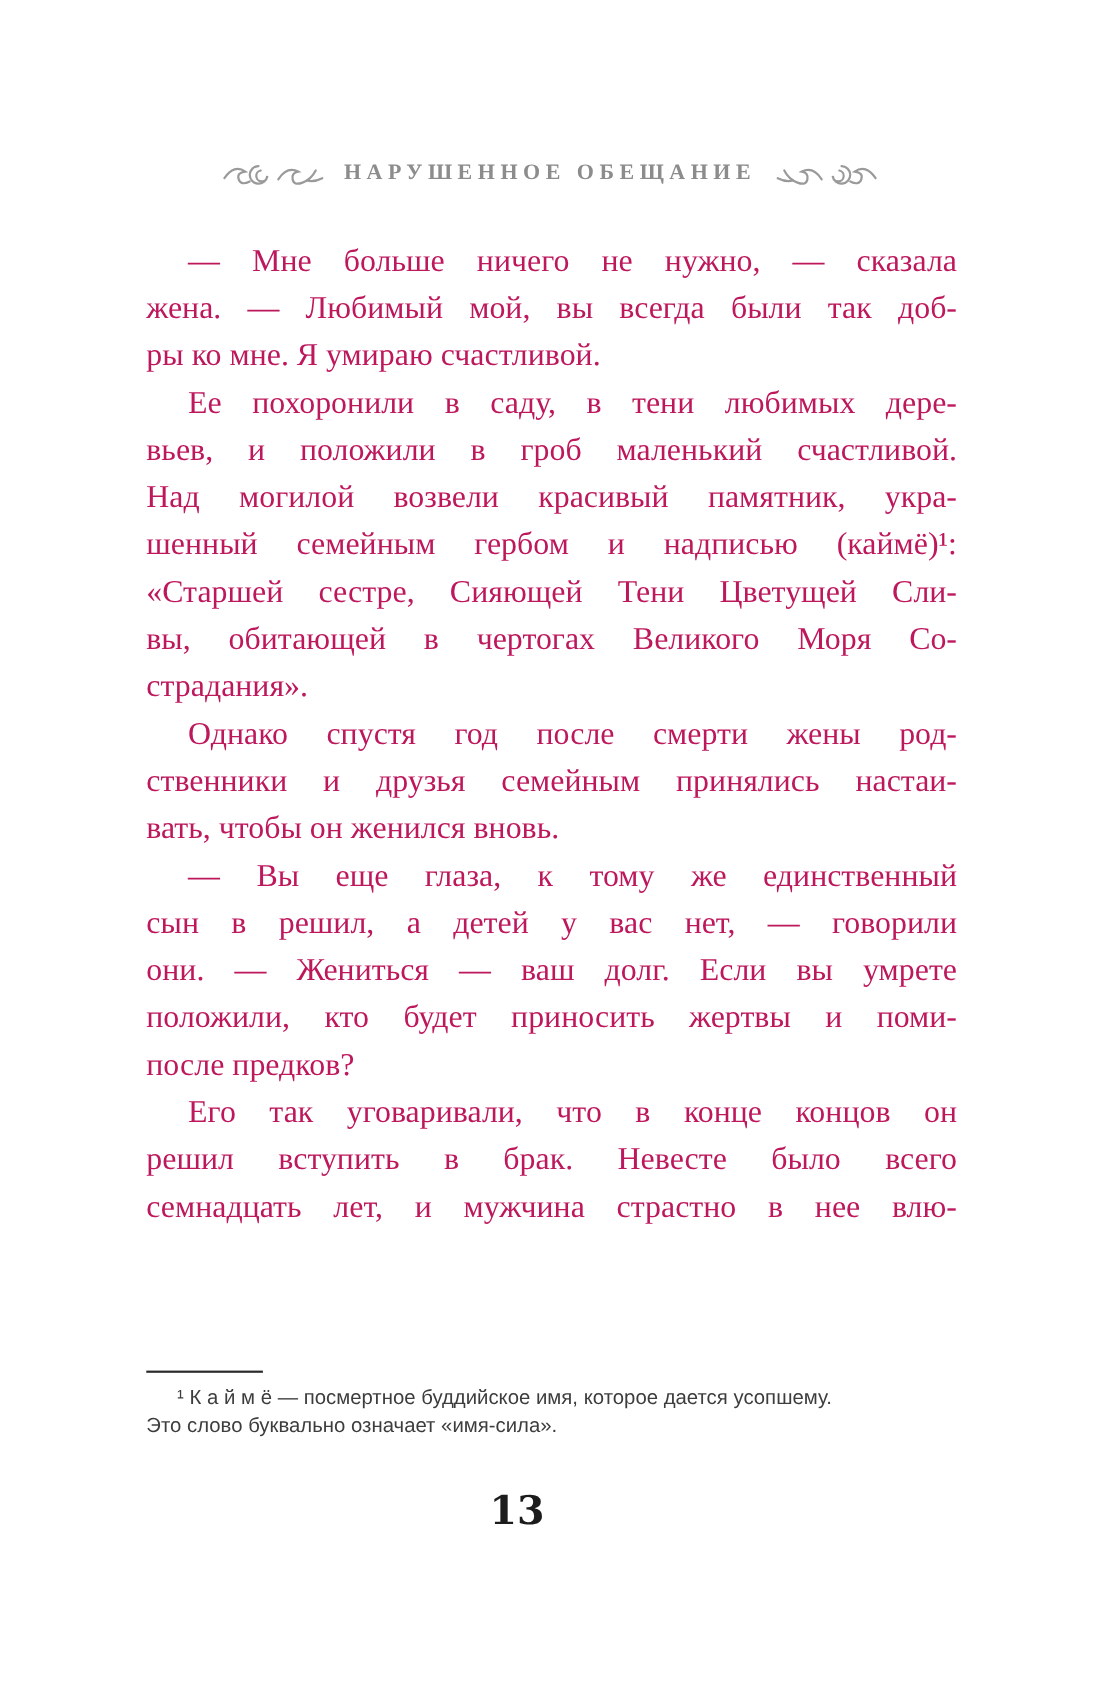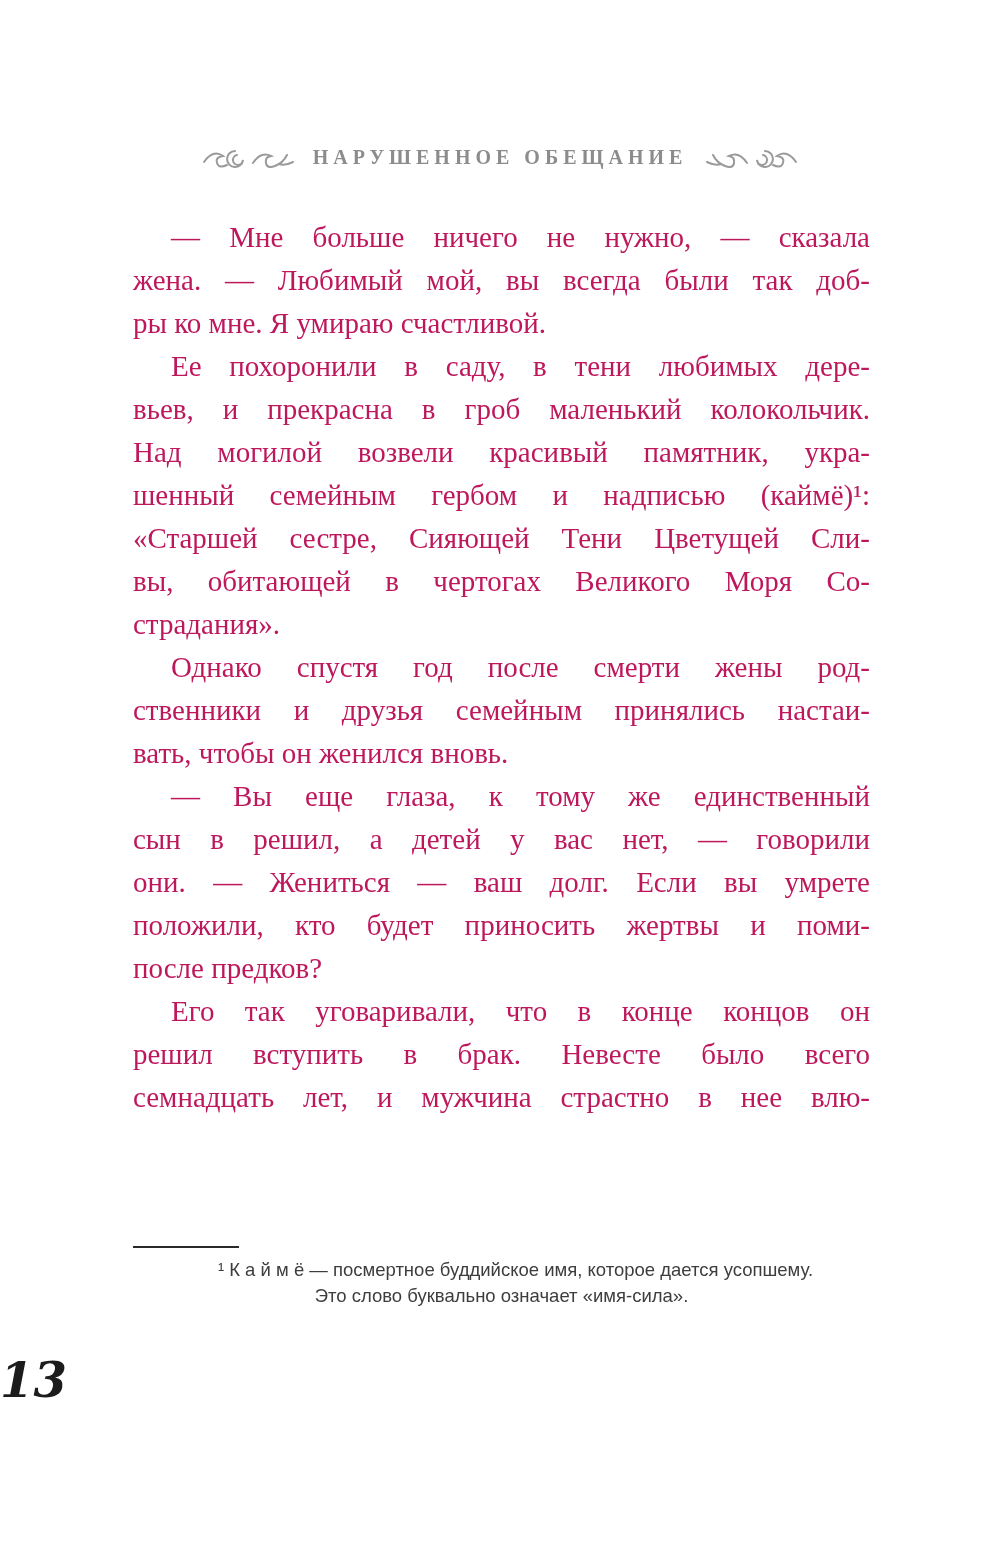--- a/index.html
+++ b/index.html
@@ -65,34 +65,32 @@
   .fn-rule {
     width: 106px;
     border-top: 2px solid #2a2a2a;
     margin-bottom: 9px;
   }
   .fn-line {
     font-family: "Liberation Sans", sans-serif;
     font-size: 18.5px;
     line-height: 26px;
     color: #3d3d3d;
-    text-align: center;
   }
   .fn-line.indent { text-indent: 28px; }
   
   .page-number {
     position: absolute;
     top: 1352px;
     left: 0;
     right: 60px;
-    text-align: left;
+    text-align: center;
     font-family: "DejaVu Serif", serif;
-    font-style: italic;
     font-weight: 600;
-    font-size: 48px;
+    font-size: 36px;
     color: #1c1c1c;
   }
 </style>
 </head>
 <body>
 
 <div class="page">
 
   <div class="header">
     <span class="ornament left">
@@ -115,21 +113,21 @@
   </div>
 
   <div class="body-text">
       <div class="paragraph">
         <div class="line indent">— Мне больше ничего не нужно, — сказала</div>
         <div class="line">жена. — Любимый мой, вы всегда были так доб-</div>
         <div class="line last">ры ко мне. Я умираю счастливой.</div>
       </div>
       <div class="paragraph">
         <div class="line indent">Ее похоронили в саду, в тени любимых дере-</div>
-        <div class="line">вьев, и прекрасна в гроб маленький колокольчик.</div>
+        <div class="line">вьев, и положили в гроб маленький счастливой.</div>
         <div class="line">Над могилой возвели красивый памятник, укра-</div>
         <div class="line">шенный семейным гербом и надписью (каймё)¹:</div>
         <div class="line">«Старшей сестре, Сияющей Тени Цветущей Сли-</div>
         <div class="line">вы, обитающей в чертогах Великого Моря Со-</div>
         <div class="line last">страдания».</div>
       </div>
       <div class="paragraph">
         <div class="line indent">Однако спустя год после смерти жены род-</div>
         <div class="line">ственники и друзья семейным принялись настаи-</div>
         <div class="line last">вать, чтобы он женился вновь.</div>

